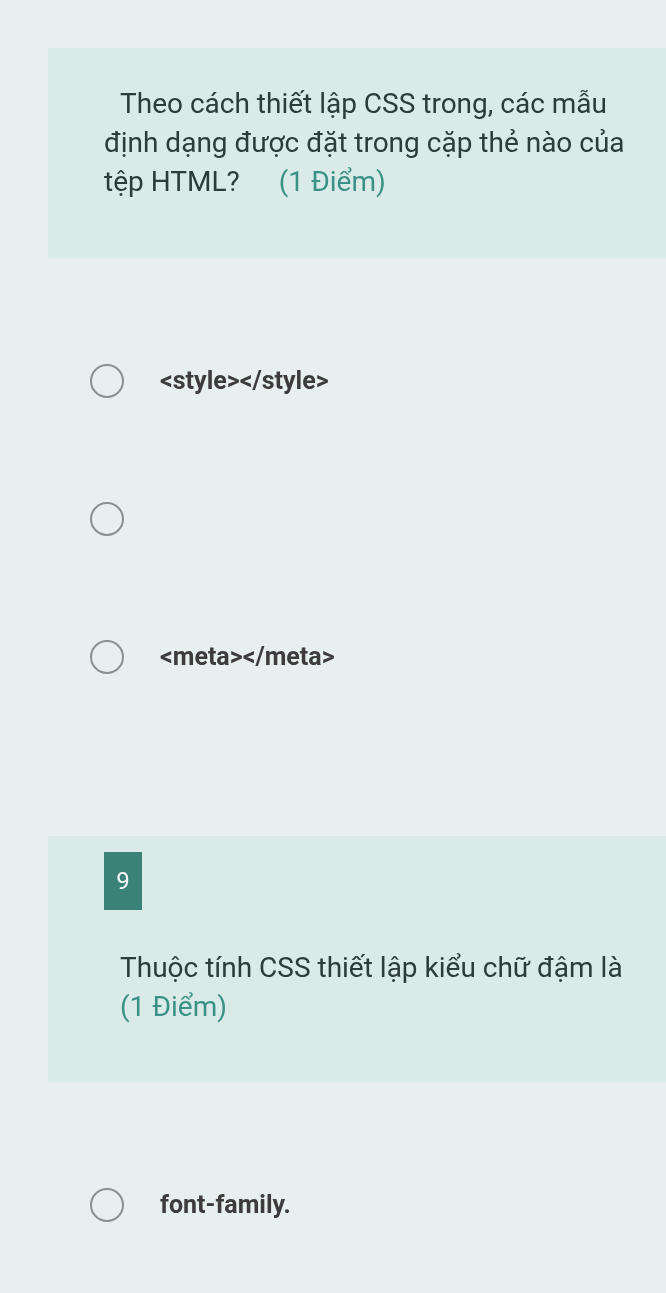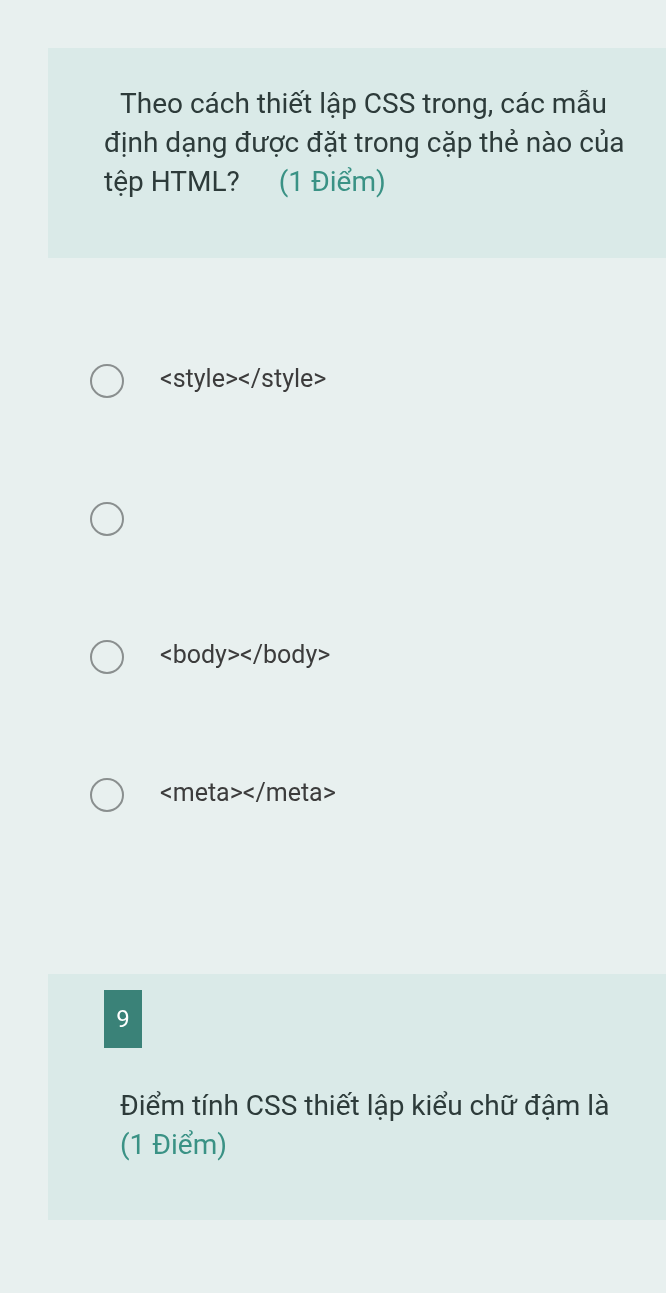--- a/index.html
+++ b/index.html
@@ -39,22 +39,23 @@
       font-weight: 400;
     }
     .points {
       color: #3a9285;
     }
     .answers {
       padding: 30px 10px 50px 10px;
     }
     .answer-row {
       display: flex;
-      align-items: flex-start;
+      align-items: center;
       padding: 28px 0;
+      font-weight: bold;
     }
     .radio {
       width: 34px;
       height: 34px;
       border: 2px solid #8a8f8f;
       border-radius: 50%;
       flex-shrink: 0;
       margin-right: 20px;
       background: transparent;
       cursor: pointer;
@@ -79,31 +80,31 @@
 <div class="answers">
   <div class="answer-row">
     <div class="radio"></div>
     <div class="answer-label">&lt;style&gt;&lt;/style&gt;</div>
   </div>
   <div class="answer-row">
     <div class="radio"></div>
   </div>
   <div class="answer-row">
     <div class="radio"></div>
-    <div class="answer-label">&lt;body&gt;&lt;/body&gt;</div>
-  </div>
-  <div class="answer-row">
-    <div class="radio"></div>
     <div class="answer-label">&lt;meta&gt;&lt;/meta&gt;</div>
   </div>
 </div>
 
 <div class="spacer"></div>
 
 <div class="question-header-with-number">
   <div class="question-number-badge">9</div>
   <div class="question-text">
-    <span>Điểm tính CSS thiết lập kiểu chữ đậm là </span><span class="points">(1 Điểm)</span>
+    <span>Thuộc tính CSS thiết lập kiểu chữ đậm là </span><span class="points">(1 Điểm)</span>
   </div>
 </div>
 
 <div class="answers">
+  <div class="answer-row">
+    <div class="radio"></div>
+    <div class="answer-label">font-family.</div>
+  </div>
 </div>
 
 </body></html>

